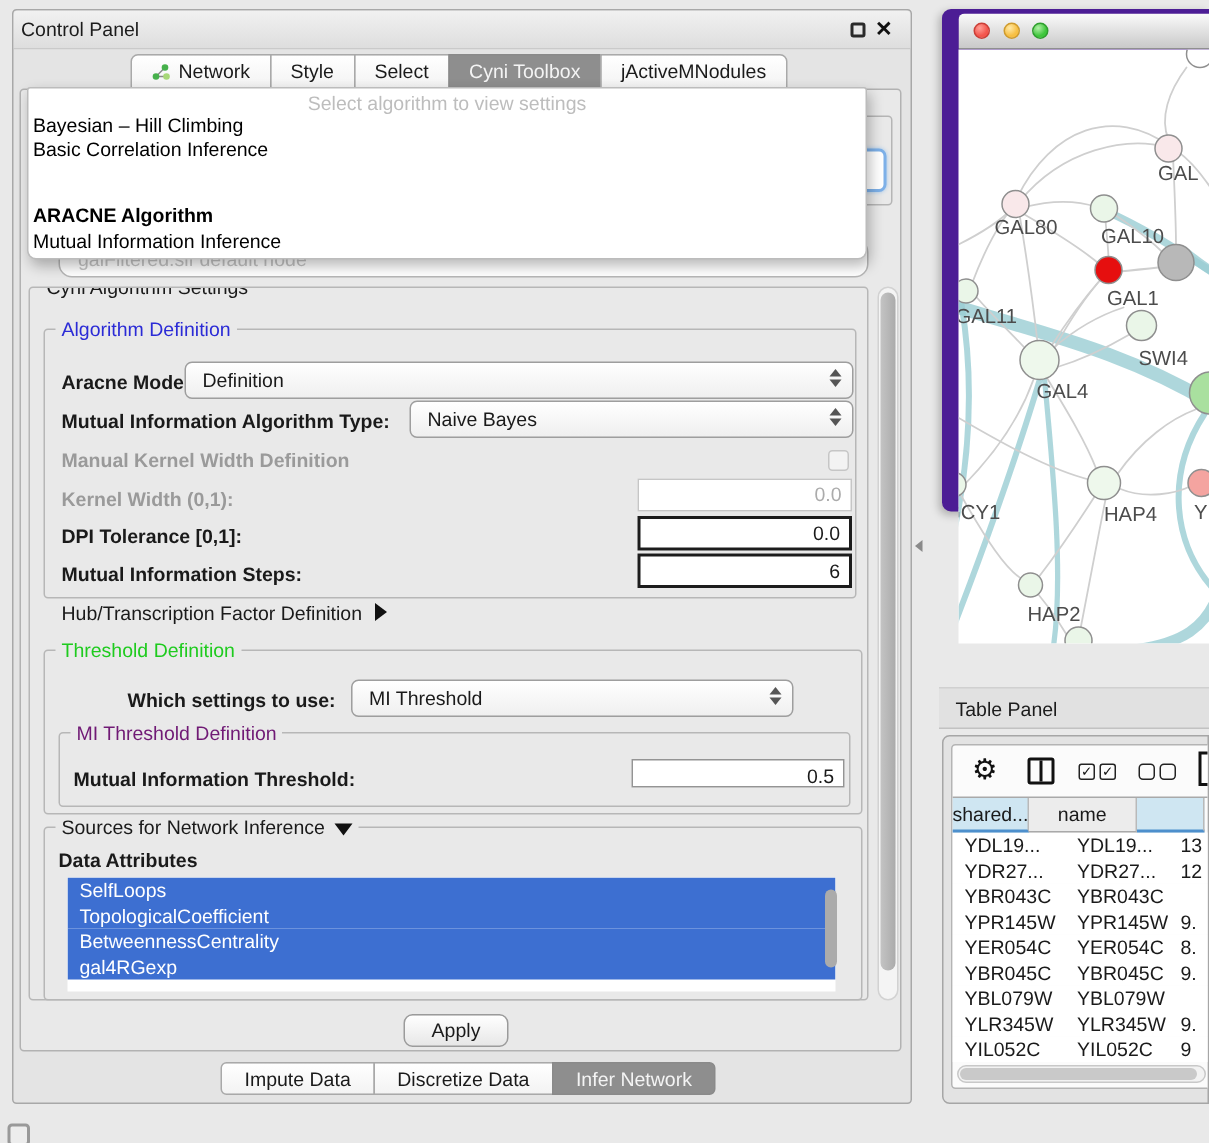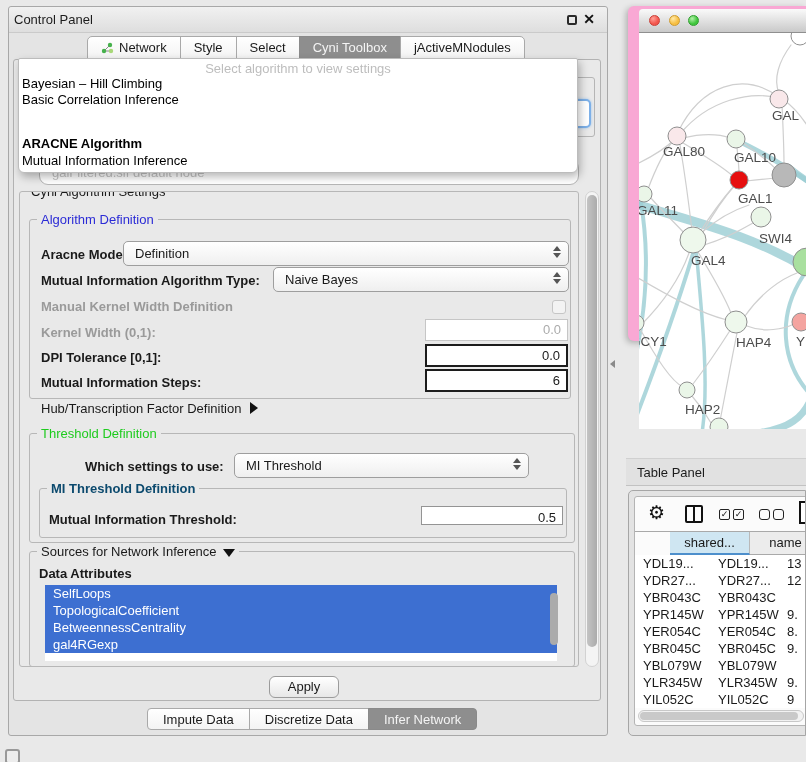--- a/index.html
+++ b/index.html
@@ -95,21 +95,21 @@
 
   .bot-tabs { position:absolute; left:138px; top:701px; display:flex; height:22px; z-index:6; }
   .btab { display:flex; align-items:center; padding:0 15px; background:linear-gradient(#ffffff,#f3f3f3);
         border:1px solid #a9a9a9; margin-right:-1px; font-size:13px; white-space:nowrap; }
   .btab:first-child { border-radius:4px 0 0 4px; }
   .btab:last-child { border-radius:0 4px 4px 0; }
   .btab.sel { background:#8e8e8e; color:#f4f4f4; border-color:#8a8a8a; }
 
   
   .net-window { position:absolute; left:628px; top:6px; width:178px; height:335px;
-        background:#f9a8d4; border-radius:6px 0 0 6px; box-shadow:-2px 2px 6px rgba(0,0,0,0.25); }
+        background:#4c1d95; border-radius:6px 0 0 6px; box-shadow:-2px 2px 6px rgba(0,0,0,0.25); }
   .net-titlebar { position:absolute; left:11px; top:3px; right:0; height:24px;
         background:linear-gradient(#fafafa,#c9c9c9); border-bottom:1px solid #8f8f8f;
         border-radius:4px 0 0 0; }
   .light { position:absolute; top:6px; width:11px; height:11px; border-radius:50%; }
   .light.red { left:10px; background:radial-gradient(circle at 35% 30%, #ff9f97, #f3564d 60%); border:1px solid #ca3f37; }
   .light.yellow { left:30px; background:radial-gradient(circle at 35% 30%, #ffe9a8, #f7bf43 60%); border:1px solid #cf9b2e; }
   .light.green { left:49px; background:radial-gradient(circle at 35% 30%, #b3f0a8, #3fc63c 60%); border:1px solid #2f9e2e; }
   .net-canvas { position:absolute; left:11px; top:27px; width:167px; height:396px;
         background:#fff; overflow:hidden; }
 
@@ -224,21 +224,21 @@
 
   <div class="grp" style="left:20px; top:426px; width:546px; height:110px;">
     <span class="grp-label" style="color:#1ecb1e;">Threshold Definition</span>
   </div>
   <span class="lbl" style="left:76px; top:452px;">Which settings to use:</span>
   <div class="combo" style="left:225px; top:446px; width:295px; height:25px;">
     <span>MI Threshold</span>
     <span class="spin"></span>
   </div>
   <div class="grp" style="left:30px; top:481px; width:528px; height:50px;">
-    <span class="grp-label" style="color:#0c4a6e;font-weight:bold;">MI Threshold Definition</span>
+    <span class="grp-label" style="color:#701a75;">MI Threshold Definition</span>
   </div>
   <span class="lbl" style="left:40px; top:505px;">Mutual Information Threshold:</span>
   <div class="field norm" style="left:412px; top:499px; width:142px; height:19px; line-height:22px;">0.5</div>
 
   <div class="grp" style="left:20px; top:544px; width:546px; height:116px;">
     <span class="grp-label">
       <span>Sources for Network Inference</span><span class="tri-down"></span>
     </span>
   </div>
   <span class="lbl" style="left:30px; top:559px;">Data Attributes</span>
@@ -357,21 +357,21 @@
     <div class="tbl-toolbar">
       <span class="icon-gear">⚙</span>
       <span class="icon-columns"></span>
       <span class="cbx" style="left:84px;">✓</span>
       <span class="cbx" style="left:98px;">✓</span>
       <span class="cbx round" style="left:124px;"></span>
       <span class="cbx round" style="left:138px;"></span>
       <span class="icon-doc"></span>
     </div>
     <div class="tbl-head" id="tbl-head">
-        <div class="th accent" style="width: 80px; margin-left: 35px;">shared...</div>
+        <div class="th accent" style="width: 51px;">shared...</div>
         <div class="th" style="width: 72px;">name</div>
         <div class="th accent" style="width: 45px;"></div>
       </div>
     <div id="tbl-body">
         <div class="tr">
           <div class="td" style="width: 75px;">YDL19...</div>
           <div class="td" style="width: 72px;">YDL19...</div>
           <div class="td num" style="width: 45px;">13</div>
         </div>
         <div class="tr">

